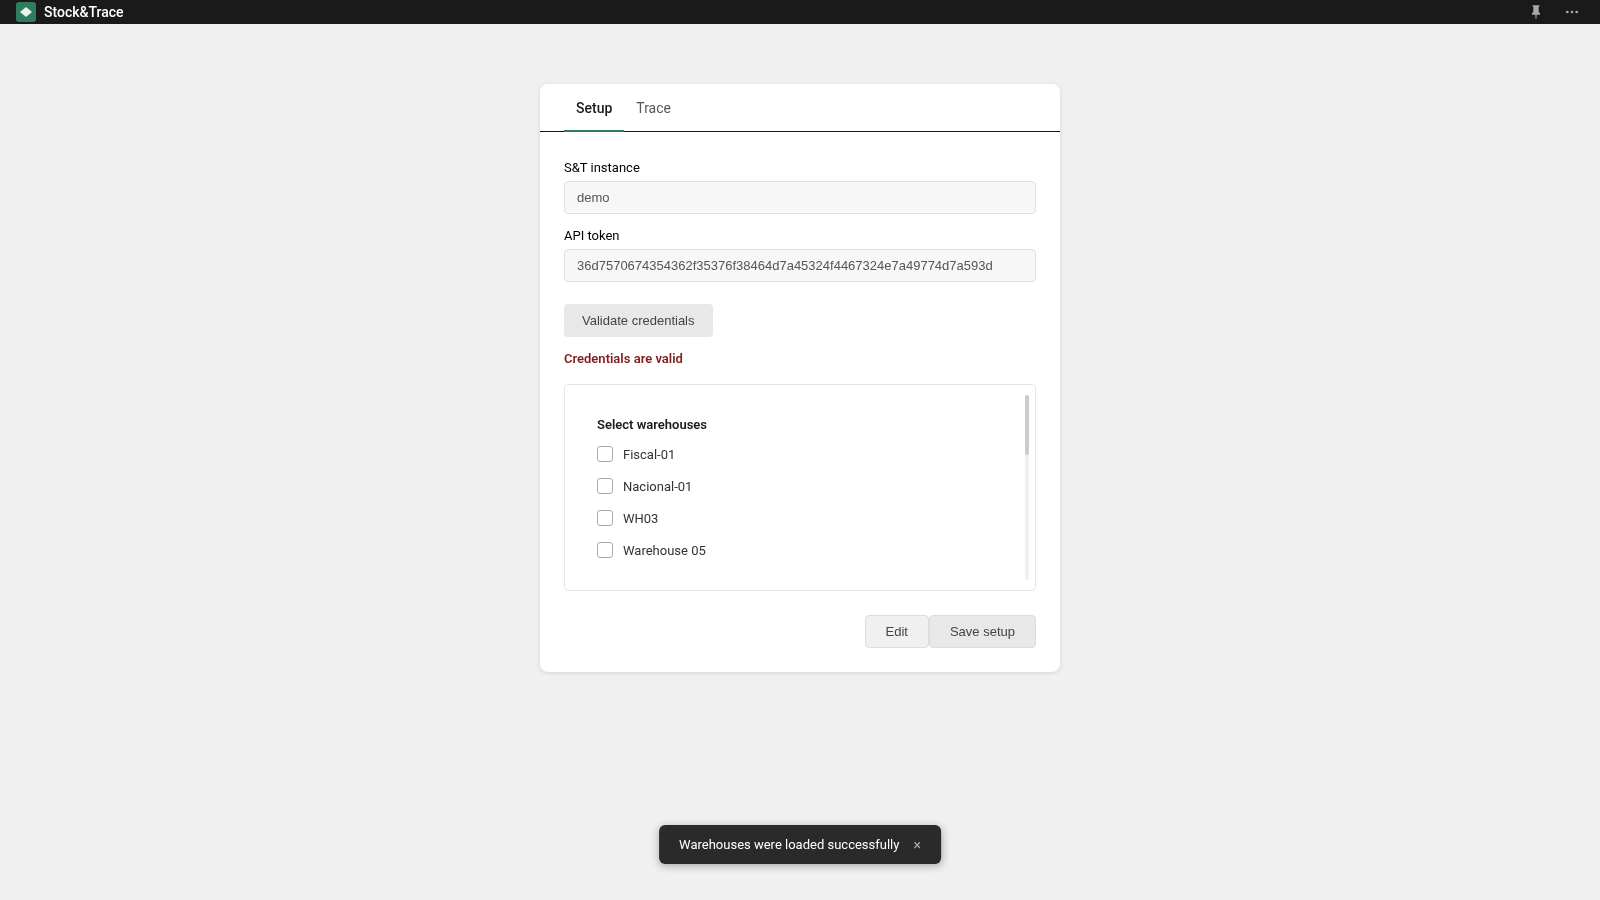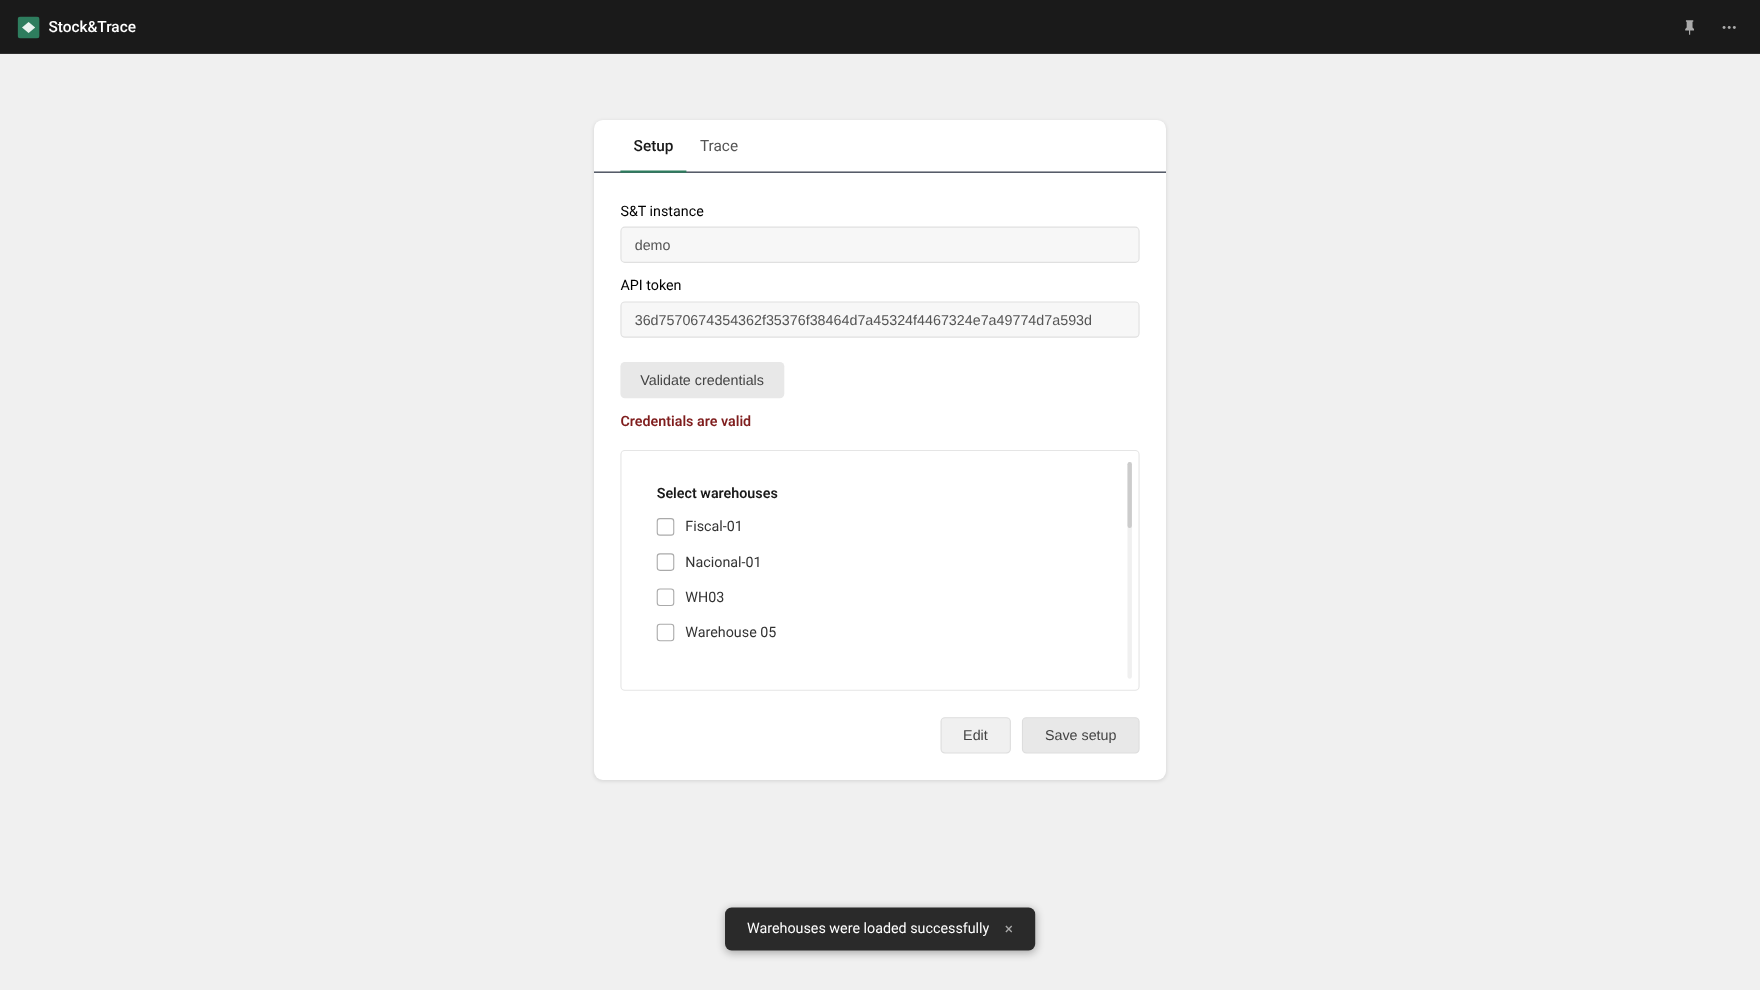--- a/index.html
+++ b/index.html
@@ -8,21 +8,21 @@
       background: #f0f0f0;
       width: 1600px;
       height: 900px;
       overflow: hidden;
       position: relative;
     }
 
     
     .topbar {
       background: #1a1a1a;
-      height: 49px;
+      height: 24px;
       display: flex;
       align-items: center;
       justify-content: space-between;
       padding: 4px 16px;
     }
     .topbar-logo {
       display: flex;
       align-items: center;
       gap: 8px;
     }
@@ -170,39 +170,38 @@
     }
 
     
     .checkbox-item {
       display: flex;
       align-items: center;
       gap: 10px;
       margin-bottom: 16px;
       cursor: pointer;
     }
-    .checkbox-item:last-child { margin-bottom: 12px; }
+    .checkbox-item:last-child { margin-bottom: 0; }
     .checkbox-box {
       width: 16px;
       height: 16px;
       border: 1.5px solid #aaa;
       border-radius: 3px;
       background: #fff;
       flex-shrink: 0;
     }
     .checkbox-label {
       font-size: 13px;
       color: #333;
     }
 
     
     .card-footer {
       display: flex;
       justify-content: flex-end;
-      gap: 10px;
       padding-top: 4px;
     }
     .btn-edit {
       background: #f0f0f0;
       border: 1px solid #ddd;
       border-radius: 4px;
       padding: 8px 20px;
       font-size: 13px;
       color: #444;
       cursor: pointer;

